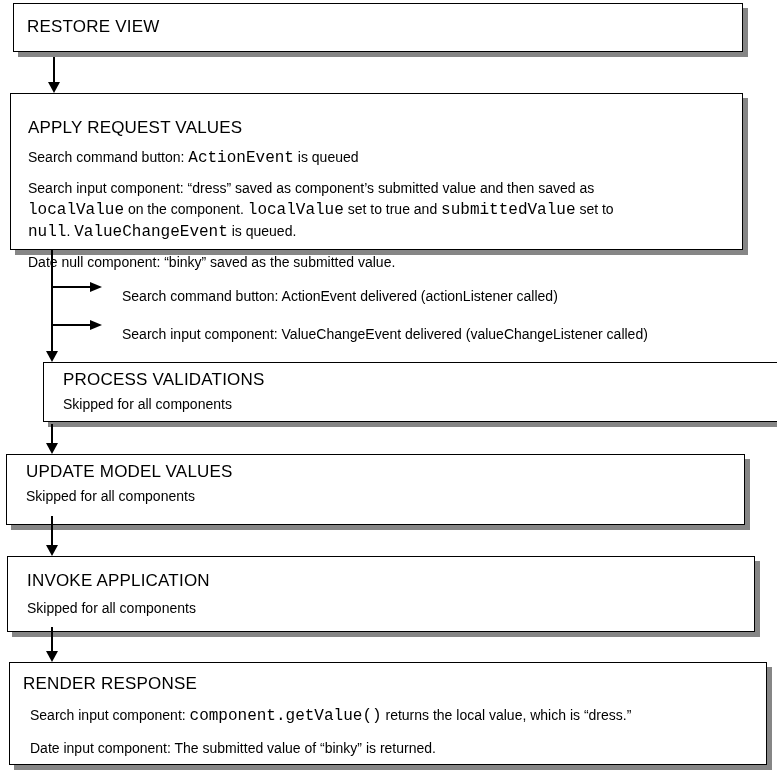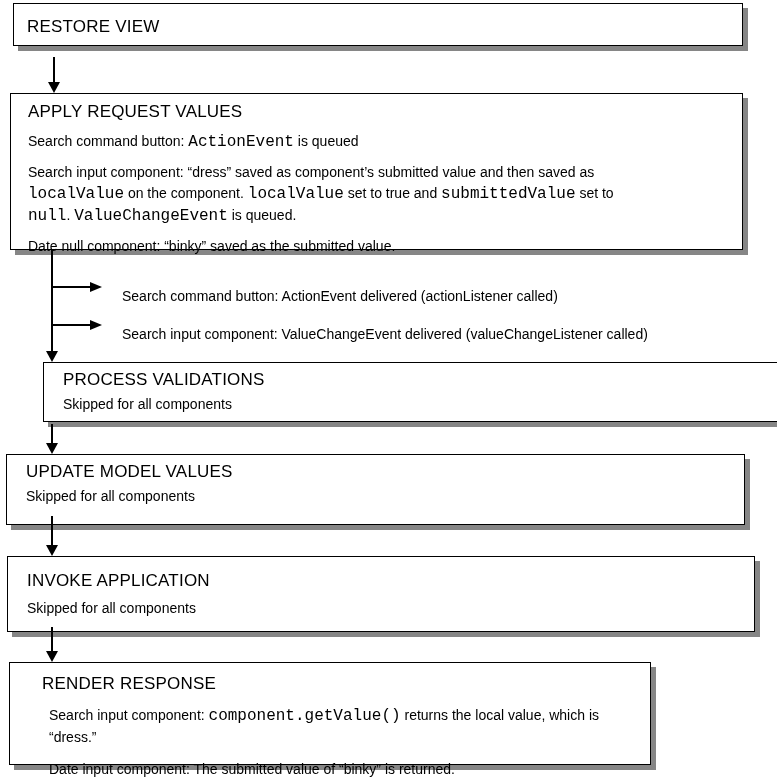--- a/index.html
+++ b/index.html
@@ -67,28 +67,28 @@
     line-height:20px;
     white-space:nowrap;
     margin-top:9px;
   }
 </style>
 </head>
 <body>
 
 <div class="canvas">
 
-  <div class="pbox" style="left:13px;top:3px;width:730px;height:43px;padding:13px 13px;">
+  <div class="pbox" style="left:13px;top:3px;width:730px;height:49px;padding:13px 13px;">
     <div class="ptitle">RESTORE VIEW</div>
   </div>
 
   <div class="vline" style="left:53px;top:57px;height:25px;"></div>
   <div class="head-down" style="left:48px;top:82px;"></div>
 
-  <div class="pbox" style="left:10px;top:93px;width:733px;height:157px;padding:8px 17px;">
+  <div class="pbox" style="left:10px;top:93px;width:733px;height:157px;padding:24px 17px;">
     <div class="ptitle">APPLY REQUEST VALUES</div>
     <div class="pbody">
         <p><span>Search command button: </span><code>ActionEvent</code><span> is queued</span></p>
         <p><span>Search input component: “dress” saved as component’s submitted value and then saved as</span><br><code>localValue</code><span> on the component. </span><code>localValue</code><span> set to true and </span><code>submittedValue</code><span> set to</span><br><code>null</code><span>. </span><code>ValueChangeEvent</code><span> is queued.</span></p>
         <p><span>Date null component: “binky” saved as the submitted value.</span></p>
       </div>
   </div>
 
   <div class="vline" style="left:51px;top:250px;height:101px;"></div>
   <div class="head-down" style="left:46px;top:351px;"></div>
@@ -124,21 +124,21 @@
   <div class="pbox mid" style="left:7px;top:556px;width:748px;height:76px;padding:14px 19px;">
     <div class="ptitle">INVOKE APPLICATION</div>
     <div class="pbody">
         <p><span>Skipped for all components</span></p>
       </div>
   </div>
 
   <div class="vline" style="left:51px;top:627px;height:24px;"></div>
   <div class="head-down" style="left:46px;top:651px;"></div>
 
-  <div class="pbox loose" style="left:9px;top:662px;width:642px;height:103px;padding:11px 32px;">
+  <div class="pbox loose" style="left:9px;top:662px;width:758px;height:103px;padding:11px 13px;">
     <div class="ptitle">RENDER RESPONSE</div>
     <div class="pbody">
         <p><span>Search input component: </span><code>component.getValue()</code><span> returns the local value, which is “dress.”</span></p>
         <p><span>Date input component: The submitted value of “binky” is returned.</span></p>
       </div>
   </div>
 
 </div>
 
 </body></html>

